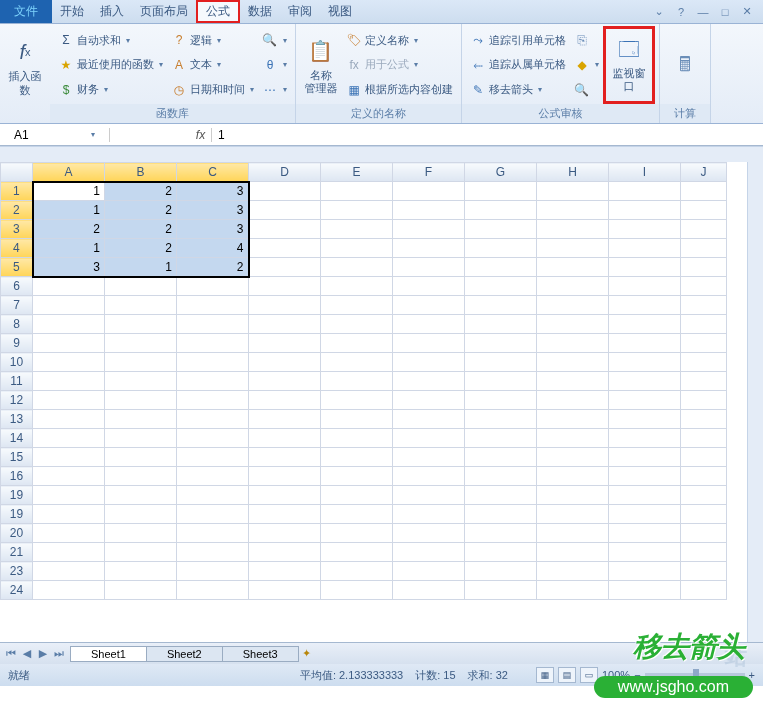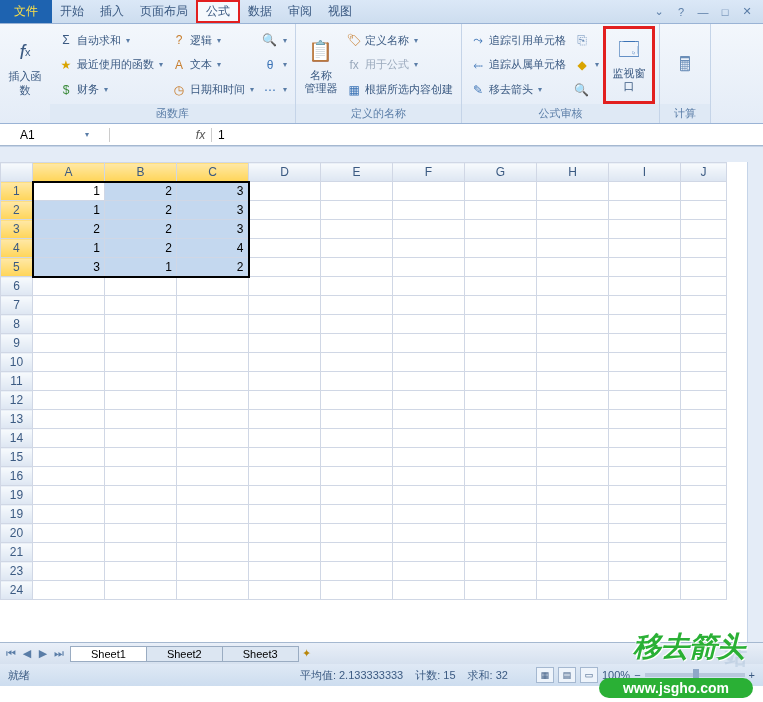--- a/index.html
+++ b/index.html
@@ -1,20 +1,20 @@
 <!DOCTYPE html>
 <html><head>
 <meta charset="utf-8">
 <style>
 * { box-sizing: border-box; margin: 0; padding: 0; font-family: "Microsoft YaHei", SimSun, Arial, sans-serif; }
 body { width: 763px; height: 702px; background: #fff; overflow: hidden; position: relative; }
 
 
 .tab-bar { background: linear-gradient(#dbe8f7, #cdddef); height: 24px; display: flex; align-items: stretch; font-size: 12px; color: #3b5a82; border-bottom: 1px solid #9ab3d5; }
-.tab-file { background: #1e63b0; color: #fde047; padding: 0 14px; display: flex; align-items: center; font-weight: normal; }
+.tab-file { background: #1e63b0; color: #7dd3fc; padding: 0 14px; display: flex; align-items: center; font-weight: normal; }
 .tab { padding: 0 8px; display: flex; align-items: center; cursor: default; }
 .red-box-tab { border: 2px solid #e21f1f !important; background: #f5f9fd; }
 .tab-right { margin-left: auto; display: flex; align-items: center; gap: 6px; padding-right: 8px; }
 .win-btn { width: 16px; height: 16px; display: flex; align-items: center; justify-content: center; color: #5a7da7; font-size: 11px; }
 
 
 .ribbon { background: linear-gradient(#f3f7fc, #e4ecf7); height: 100px; display: flex; border-bottom: 1px solid #9ab3d5; }
 .ribbon-group { border-right: 1px solid #c5d4e8; display: flex; flex-direction: column; padding: 2px 4px 0; }
 .group-content { flex: 1; display: flex; }
 .group-label { text-align: center; font-size: 11px; color: #5a7da7; padding: 2px 0; background: #dfe9f5; margin: 0 -4px; }
@@ -22,21 +22,21 @@
 .big-btn .icon { width: 32px; height: 32px; margin-bottom: 2px; display: flex; align-items: center; justify-content: center; font-size: 20px; }
 .small-btn-col { display: flex; flex-direction: column; justify-content: space-around; padding: 2px 4px; }
 .small-btn { display: flex; align-items: center; font-size: 11px; color: #3b5a82; gap: 3px; height: 22px; white-space: nowrap; }
 .small-icon { width: 16px; height: 16px; display: inline-flex; align-items: center; justify-content: center; font-size: 12px; }
 .small-btn.disabled { color: #9aa9bc; }
 .dd { font-size: 8px; color: #5a7da7; margin-left: 2px; }
 .red-box-btn { border: 3px solid #e21f1f; padding: 2px; }
 
 
 .formula-row { height: 22px; display: flex; align-items: center; border-bottom: 1px solid #a5b8d0; background: #fff; }
-.name-box { width: 110px; border-right: 1px solid #ccc; padding: 0 20px; font-size: 12px; text-align: center; display: flex; align-items: center; justify-content: space-between; }
+.name-box { width: 110px; border-right: 1px solid #ccc; padding: 0 14px; font-size: 12px; text-align: center; display: flex; align-items: center; justify-content: space-between; }
 .fx-btn { width: 22px; text-align: center; font-style: italic; font-size: 12px; color: #555; border-right: 1px solid #ccc; }
 .formula-input { flex: 1; padding: 0 6px; font-size: 12px; }
 .fbar-space { height: 16px; background: #e4ecf7; border-top: 1px solid #c5d4e8; }
 
 
 .grid-area { position: relative; height: 480px; overflow: hidden; }
 .grid { border-collapse: collapse; font-size: 12px; table-layout: fixed; }
 .grid th, .grid td { border: 1px solid #d0d7e5; height: 19px; }
 .grid th { background: linear-gradient(#f7fafd, #dde6f2); color: #3b5a82; font-weight: normal; text-align: center; }
 .corner { width: 32px; background: linear-gradient(#f7fafd, #dde6f2); }
@@ -59,21 +59,21 @@
 
 .status-bar { height: 22px; background: linear-gradient(#dfe9f5, #cdddef); display: flex; align-items: center; font-size: 11px; color: #3b5a82; padding: 0 8px; gap: 16px; }
 .status-mid { margin-left: auto; display: flex; gap: 12px; }
 .status-right { display: flex; align-items: center; gap: 4px; margin-left: 12px; }
 .view-btn { width: 18px; height: 16px; border: 1px solid #a5b8d0; background: #eef4fb; display: flex; align-items: center; justify-content: center; font-size: 9px; }
 .zoom-slider { width: 100px; height: 4px; background: #b8c8dc; position: relative; }
 .zoom-thumb { position: absolute; left: 48px; top: -4px; width: 6px; height: 12px; background: #8fa8c8; }
 
 
 .watermark1 { position: absolute; right: 18px; bottom: 36px; font-size: 28px; font-weight: bold; font-style: italic; color: #2ab035; text-shadow: 1px 1px 0 #fff, -1px -1px 0 #fff; pointer-events: none; }
-.watermark2 { position: absolute; right: 10px; bottom: 4px; background: #2ab035; color: #fff; font-size: 14px; padding: 2px 24px; border-radius: 12px; pointer-events: none; font-weight: bold; }
+.watermark2 { position: absolute; right: 10px; bottom: 4px; background: #2ab035; color: #fff; font-size: 16px; padding: 2px 24px; border-radius: 12px; pointer-events: none; }
 .wm-faint { position: absolute; right: 16px; bottom: 30px; font-size: 22px; color: rgba(100,140,180,0.18); font-weight: bold; pointer-events: none; }
 
 .scroll-v { position: absolute; right: 0; top: 0; width: 16px; height: 100%; background: #e4ecf7; border-left: 1px solid #c5d4e8; }
 </style>
 </head>
 <body>
 
 <div class="tab-bar">
   <div class="tab-file">文件</div>
   <div class="tab">开始</div>

